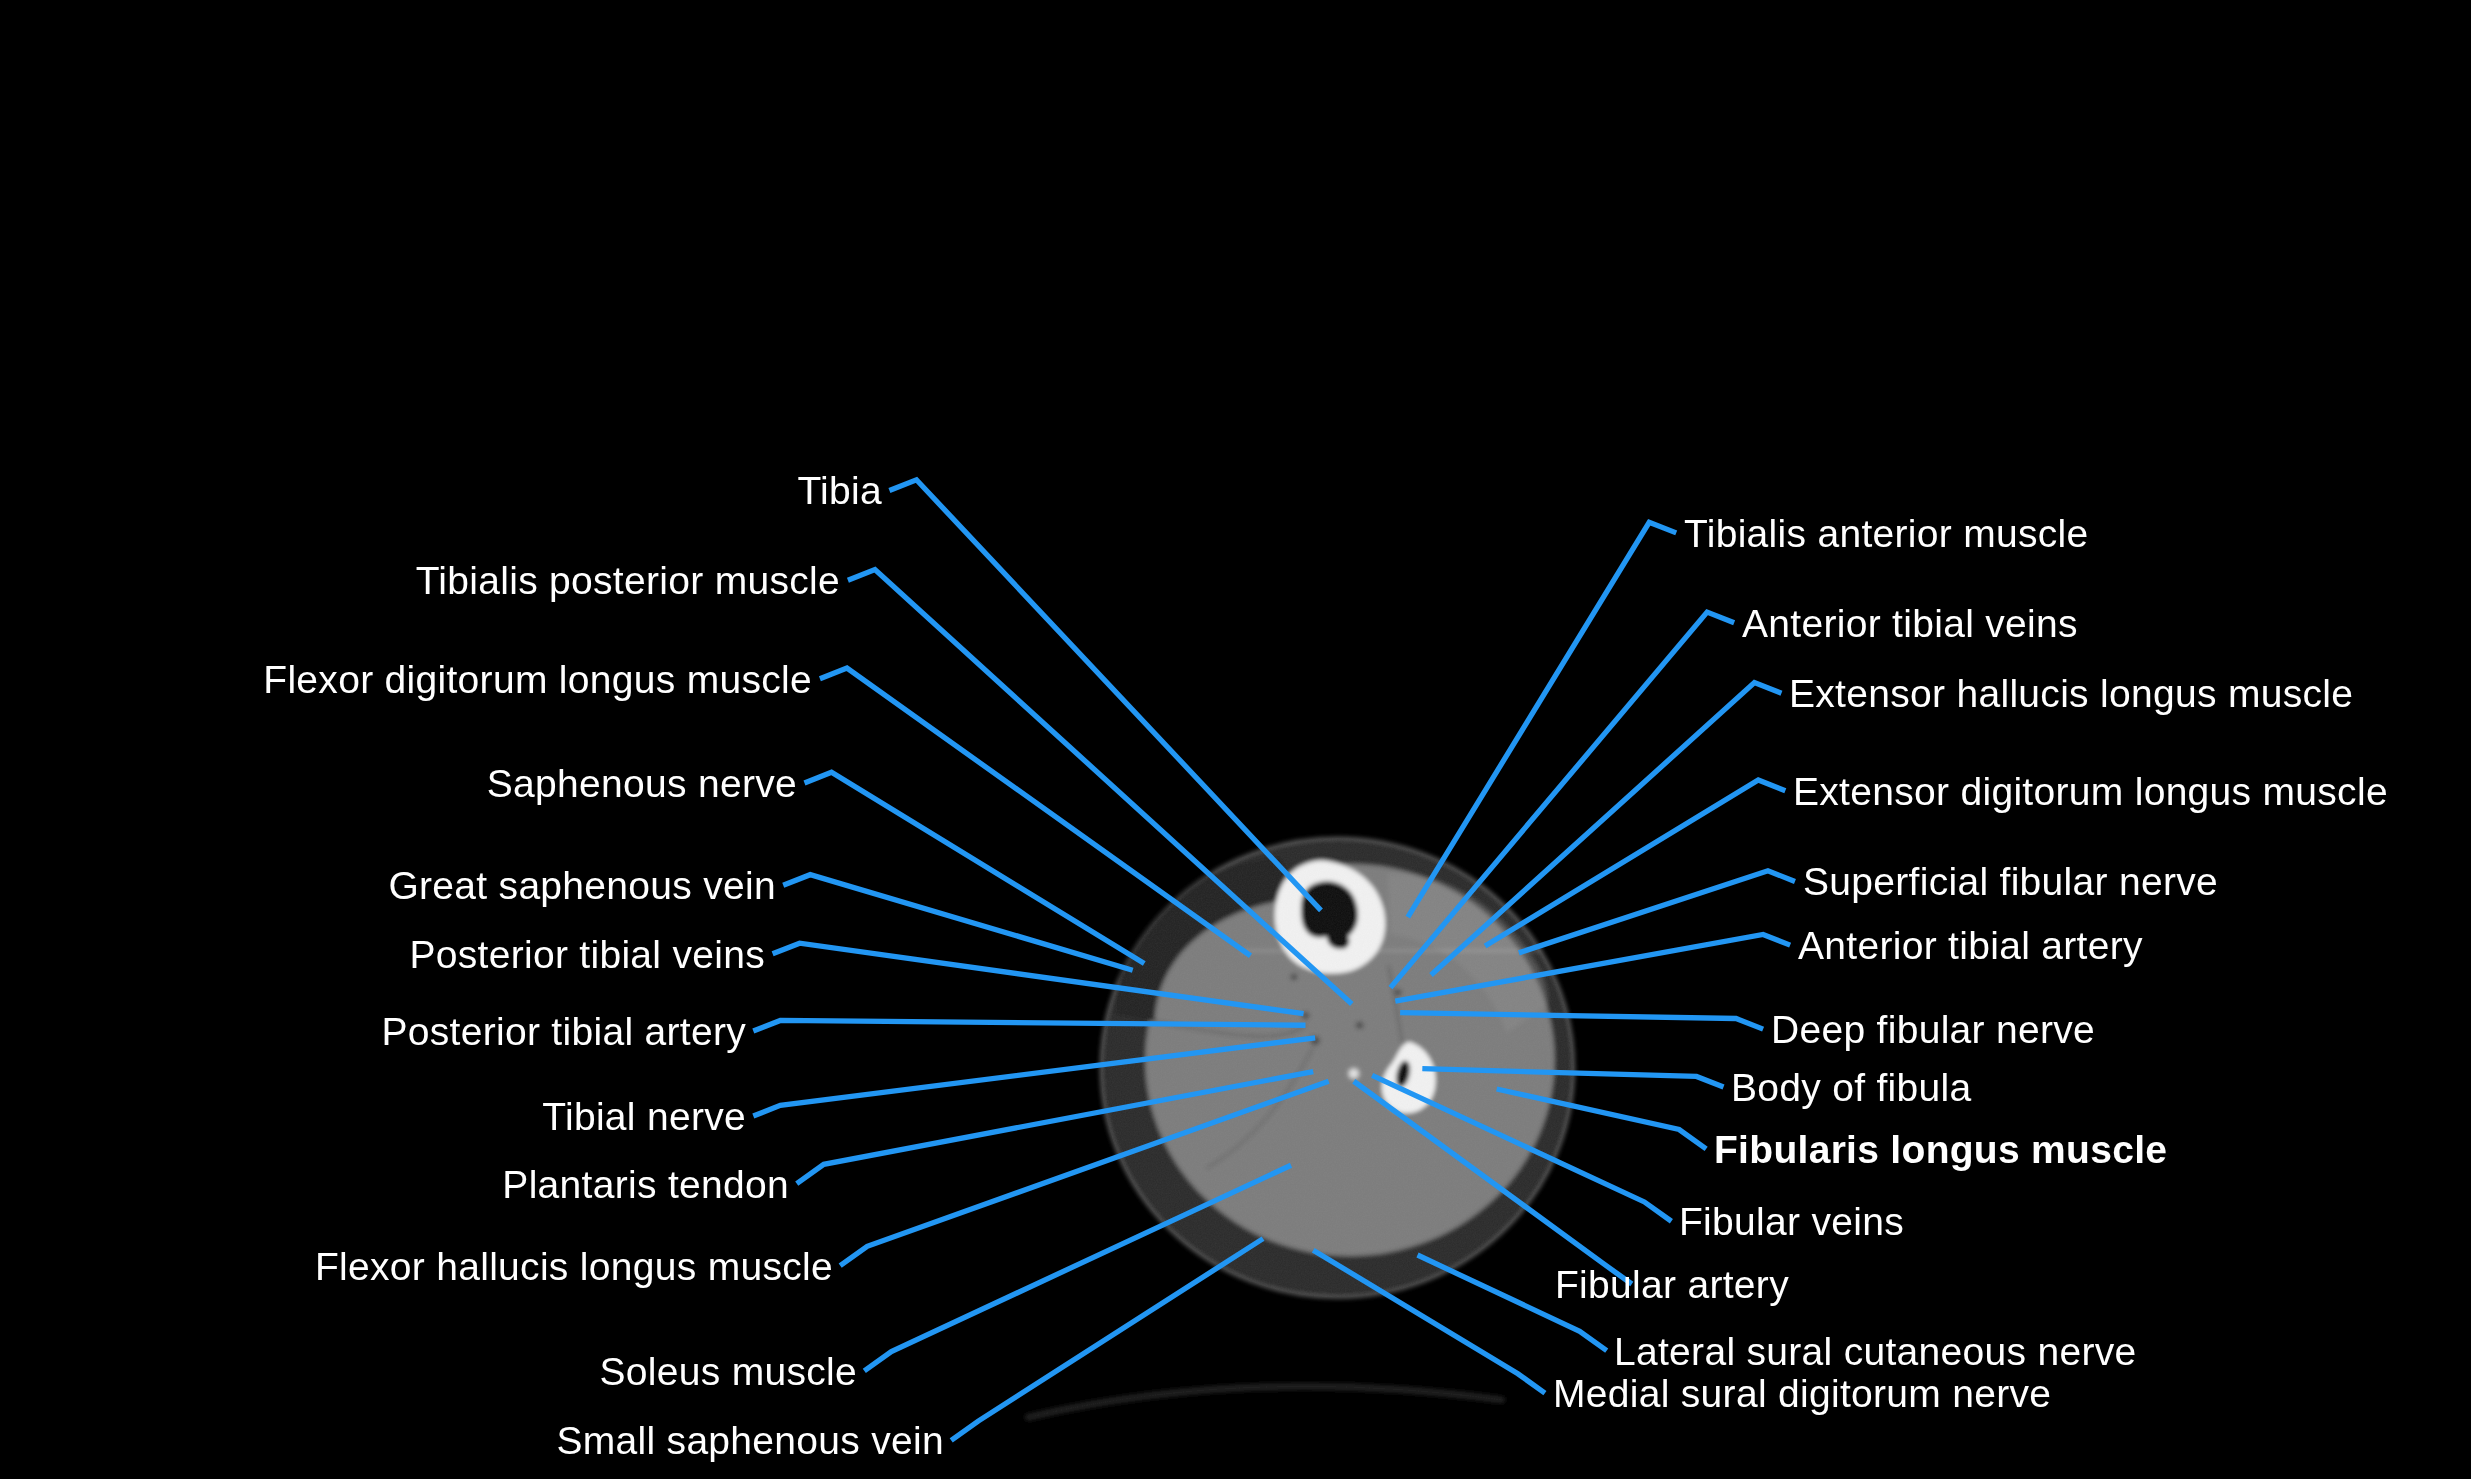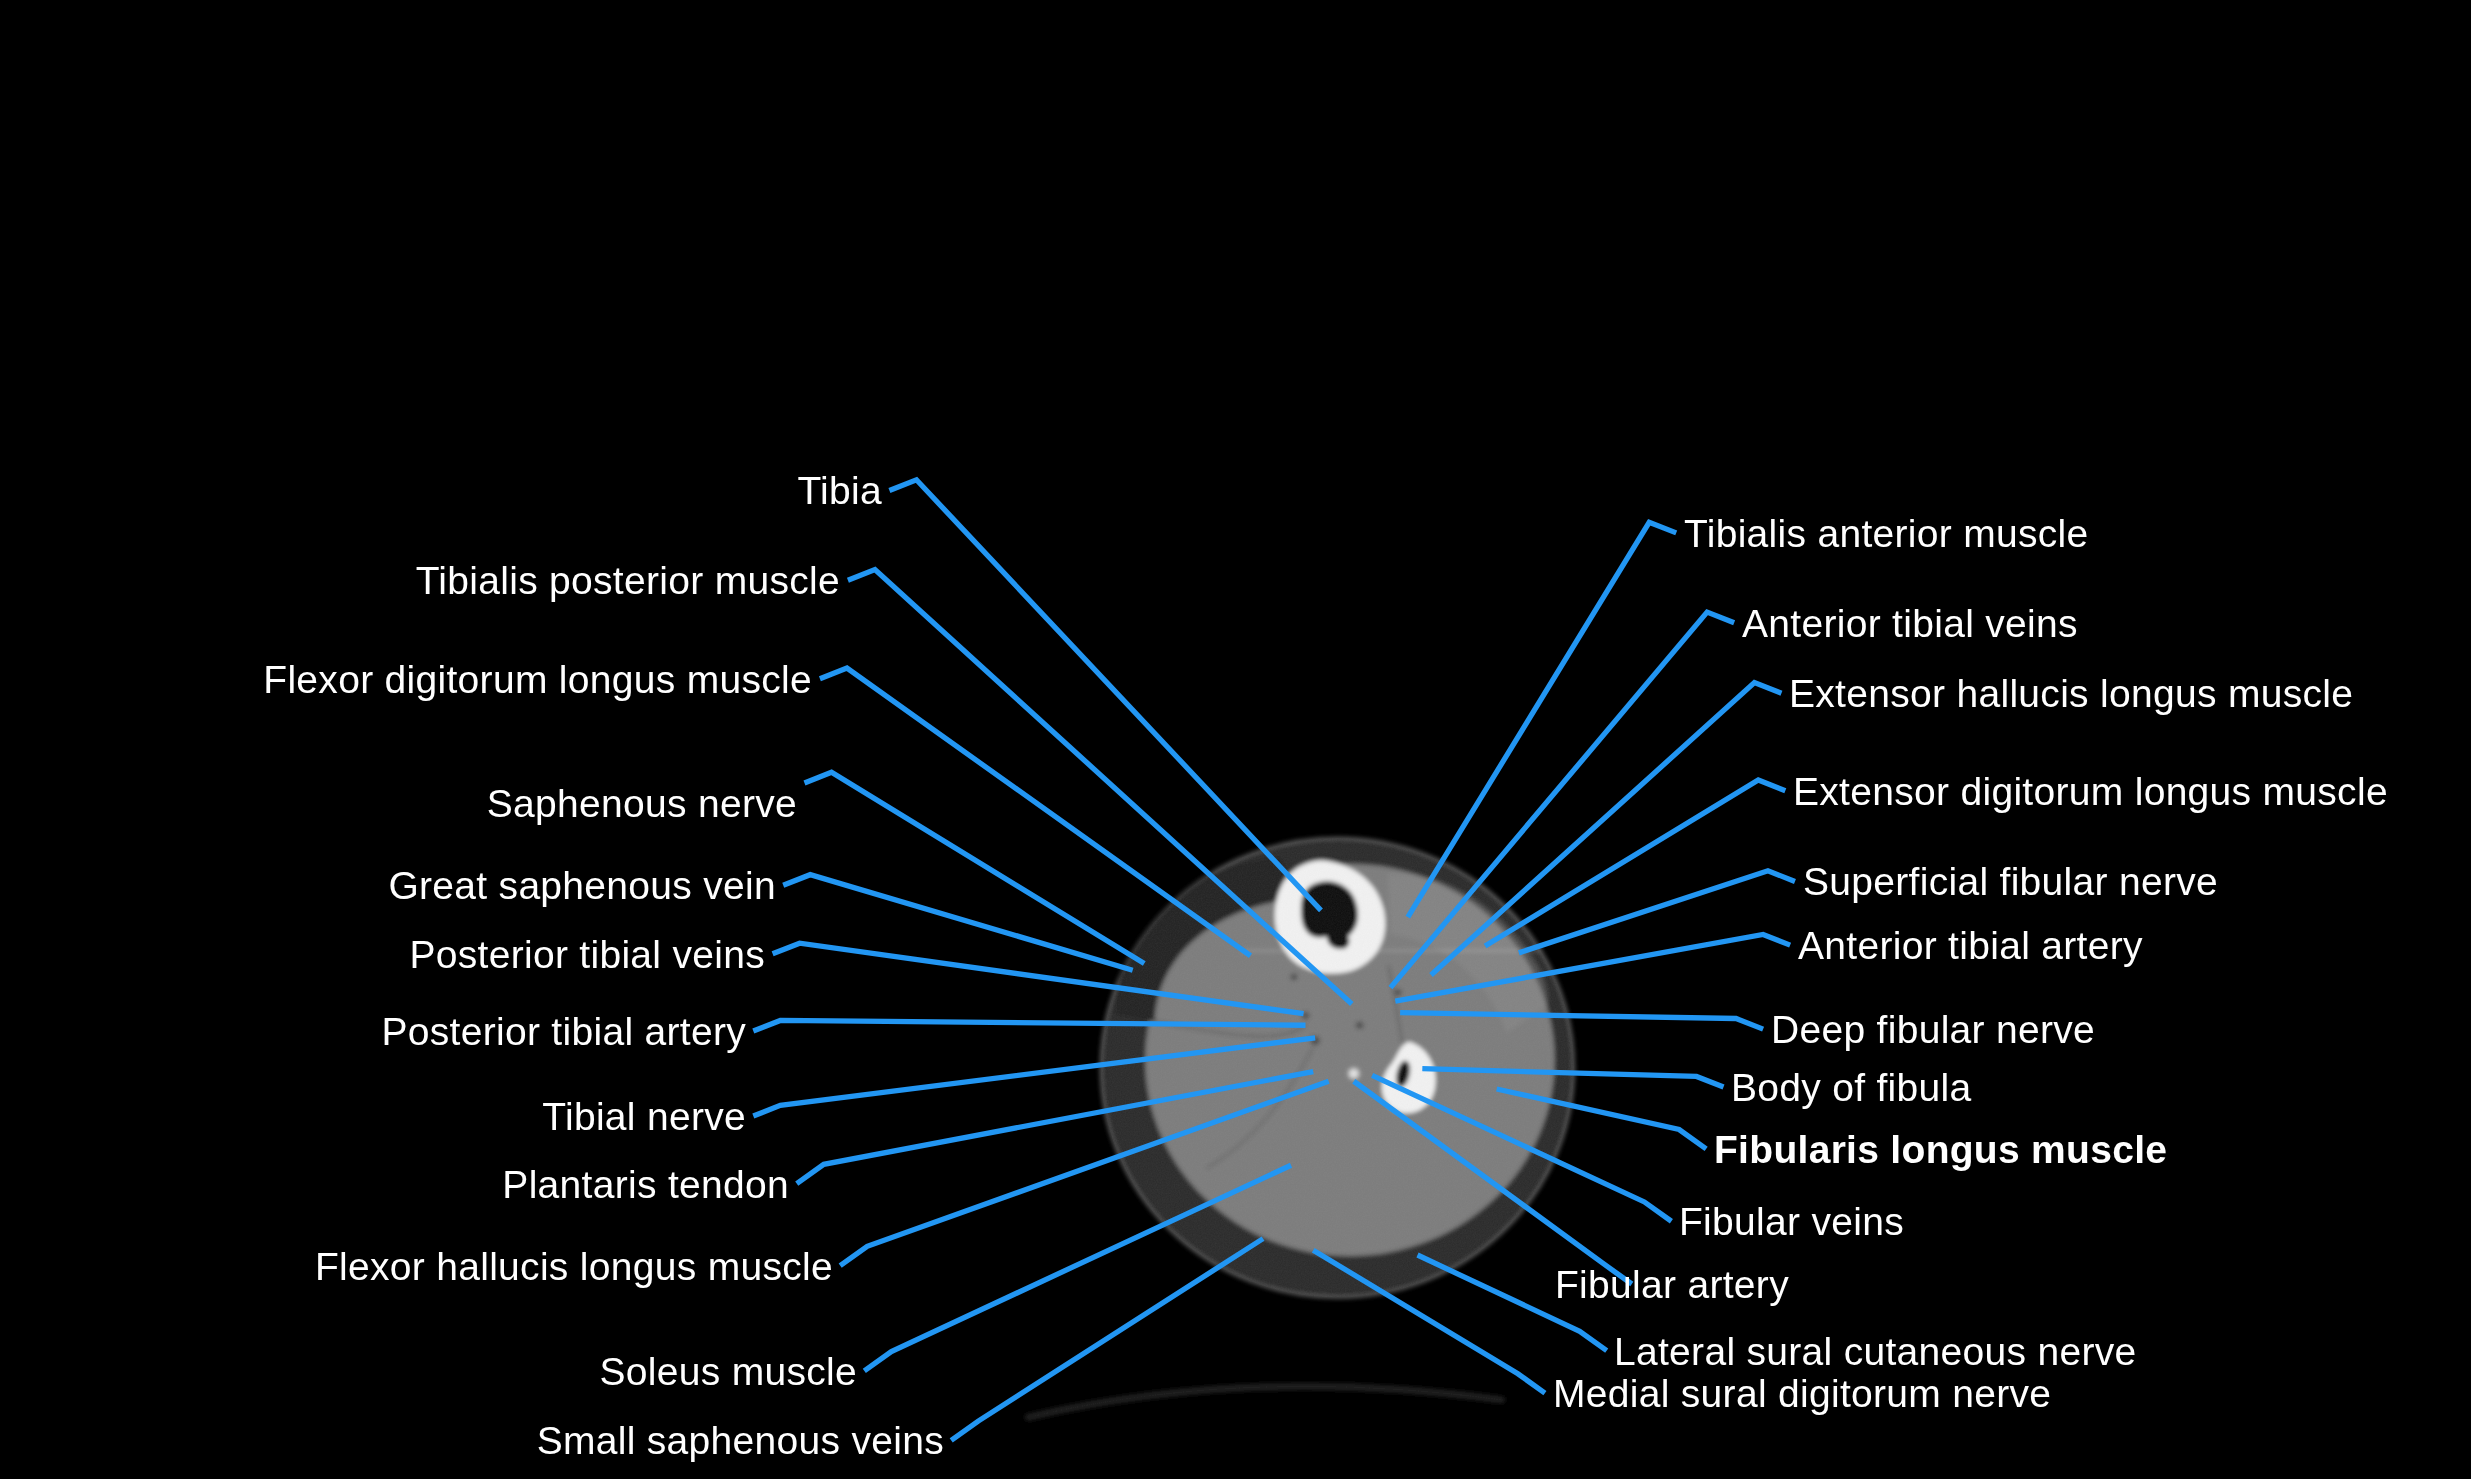--- a/index.html
+++ b/index.html
@@ -120,29 +120,29 @@
         <polyline class="leader" points="1690,1330 1662,1310 1402,1120"></polyline>
         <polyline class="leader" points="1664,1399 1636,1379 1468,1300"></polyline>
         <polyline class="leader" points="1600,1443 1572,1423 1360,1295"></polyline>
       </g>
   </svg>
 
   <div id="labels-layer">
       <div class="label left" style="top: 492px; right: 1590px; text-align: right;">Tibia</div>
       <div class="label left" style="top: 582px; right: 1632px;">Tibialis posterior muscle</div>
       <div class="label left" style="top: 681px; right: 1660px;">Flexor digitorum longus muscle</div>
-      <div class="label left" style="top: 805px; right: 1675px;">Saphenous nerve</div>
+      <div class="label left" style="top: 785px; right: 1675px;">Saphenous nerve</div>
       <div class="label left" style="top: 887px; right: 1696px;">Great saphenous vein</div>
       <div class="label left" style="top: 956px; right: 1707px;">Posterior tibial veins</div>
       <div class="label left" style="top: 1033px; right: 1726px;">Posterior tibial artery</div>
       <div class="label left" style="top: 1118px; right: 1726px; text-align: center;">Tibial nerve</div>
       <div class="label left" style="top: 1186px; right: 1683px;">Plantaris tendon</div>
       <div class="label left" style="top: 1268px; right: 1639px;">Flexor hallucis longus muscle</div>
       <div class="label left" style="top: 1373px; right: 1615px;">Soleus muscle</div>
-      <div class="label left" style="top: 1442px; right: 1528px;">Small saphenous veins</div>
+      <div class="label left" style="top: 1442px; right: 1528px;">Small saphenous vein</div>
       <div class="label right" style="top: 535px; left: 1684px;">Tibialis anterior muscle</div>
       <div class="label right" style="top: 625px; left: 1742px;">Anterior tibial veins</div>
       <div class="label right" style="top: 695px; left: 1789px;">Extensor hallucis longus muscle</div>
       <div class="label right" style="top: 793px; left: 1793px;">Extensor digitorum longus muscle</div>
       <div class="label right" style="top: 883px; left: 1803px;">Superficial fibular nerve</div>
       <div class="label right" style="top: 947px; left: 1798px;">Anterior tibial artery</div>
       <div class="label right" style="top: 1031px; left: 1771px;">Deep fibular nerve</div>
       <div class="label right" style="top: 1089px; left: 1731px;">Body of fibula</div>
       <div class="label right" style="top: 1151px; left: 1714px; font-weight: bold;">Fibularis longus muscle</div>
       <div class="label right" style="top: 1223px; left: 1679px;">Fibular veins</div>

